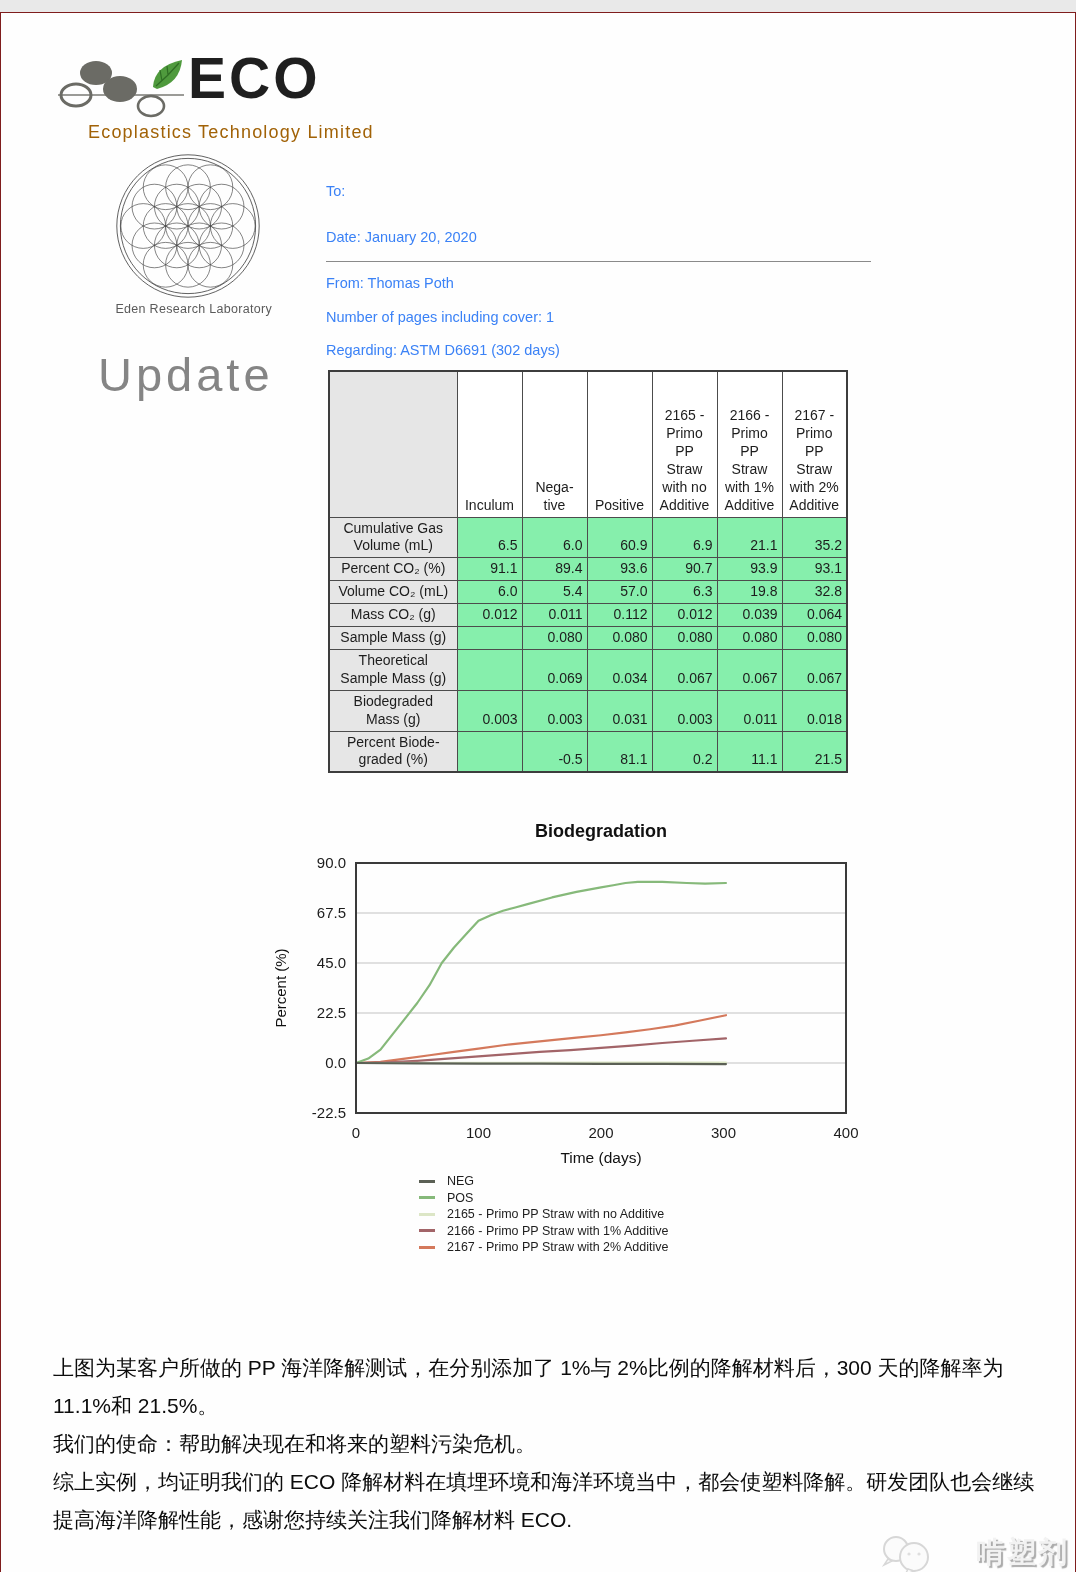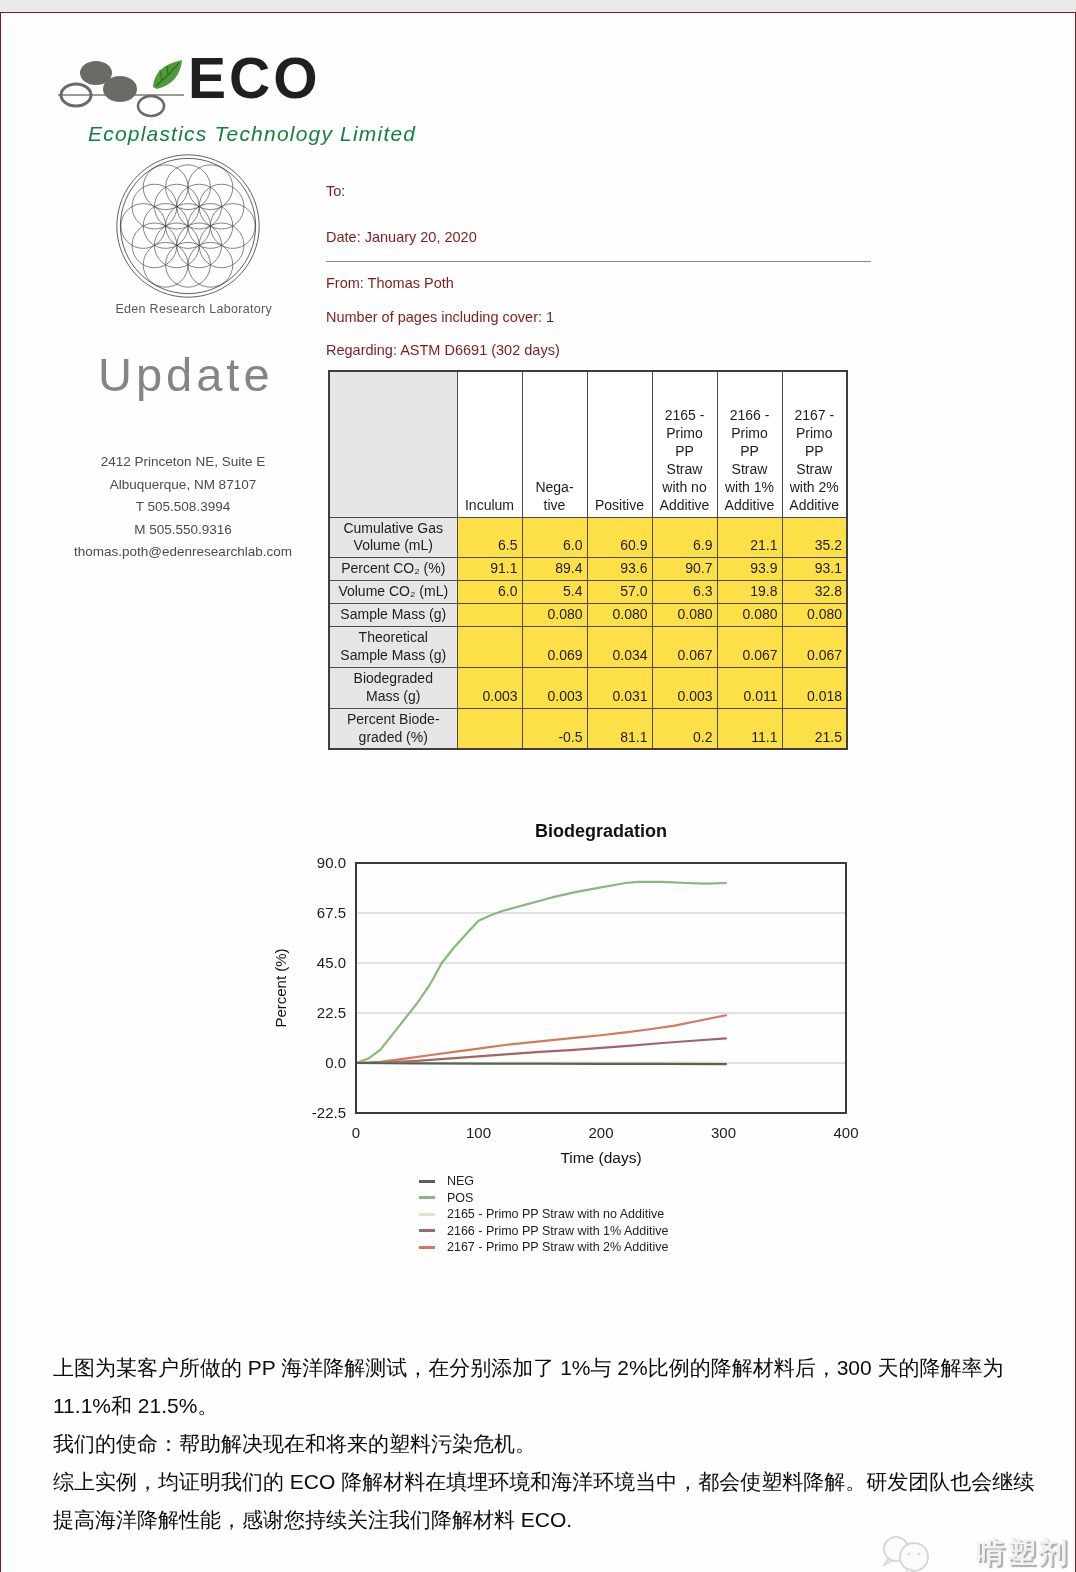--- a/index.html
+++ b/index.html
@@ -6,47 +6,47 @@
   .page{
     position:relative;width:1076px;height:1572px;margin:12px auto;
     background:#fefefe;border:1px solid #7f1d1d;box-sizing:border-box;
     font-family:"Liberation Sans",sans-serif;color:#222;overflow:hidden;
   }
   
   .brand{position:absolute;left:55px;top:33px;width:280px;}
   .brand-top{display:flex;align-items:flex-start;}
   .brand-logo{width:132px;height:64px;flex:0 0 auto;margin-top:10px;}
   .brand-eco{font-size:57px;font-weight:600;color:#1f1f1f;letter-spacing:3px;line-height:64px;}
-  .brand-sub{font-size:21px;color:#15803d;letter-spacing:1.2px;margin:2px 0 0 32px;white-space:nowrap;font-style:italic;}
+  .brand-sub{font-size:18px;color:#a16207;letter-spacing:1.2px;margin:2px 0 0 32px;white-space:nowrap;}
   
   .flower-wrap{position:absolute;left:103px;top:140px;width:168px;text-align:right;}
   .flower-wrap svg{display:block;margin:0 auto;}
   .lab-name{font-size:12.5px;color:#5a5a5a;margin-top:3px;letter-spacing:.3px;}
   .update{position:absolute;left:97px;top:334px;font-size:47px;font-weight:300;
           color:#858585;letter-spacing:4px;}
   .address{position:absolute;left:48px;top:438px;width:268px;text-align:center;
            font-size:13.5px;line-height:22.5px;color:#4b4b4b;}
   
-  .letterhead{position:absolute;left:325px;top:170px;width:545px;font-size:14.5px;color:#7f1d1d;}
+  .letterhead{position:absolute;left:325px;top:170px;width:545px;font-size:14.5px;color:#3b82f6;}
   .lh-line{margin:0;}
   .lh-date{margin-top:30px;}
   .lh-divider{border:none;border-top:1px solid #8a8a8a;margin:16px 0 13px 0;}
   .lh-from{margin-top:8px;}
   .lh-pages{margin-top:18px;}
   .lh-regarding{margin-top:17px;}
   
   .datatable{position:absolute;left:327px;top:357px;border-collapse:collapse;
              table-layout:fixed;width:518px;font-size:14px;color:#1d1d1d;}
   .datatable th,.datatable td{border:1px solid #4c4c4c;padding:2px 4px;box-sizing:border-box;
              line-height:1.28;font-weight:normal;}
   .datatable{border:2px solid #3d3d3d;}
   .datatable thead th{height:146px;vertical-align:bottom;text-align:center;background:#fff;}
   .datatable thead th.corner{background:#e6e6e6;}
   .datatable .row-label{background:#e6e6e6;text-align:center;white-space:pre-line;vertical-align:bottom;}
-  .datatable td{text-align:right;vertical-align:bottom;background:#fde047;}
+  .datatable td{text-align:right;vertical-align:bottom;background:#86efac;}
   
   .chart{position:absolute;left:255px;top:804px;width:630px;height:450px;}
   .chart-title{position:absolute;left:100px;top:4px;width:490px;text-align:center;
                font-size:18px;font-weight:bold;color:#111;}
   .chart svg{position:absolute;left:0;top:0;}
   .legend{position:absolute;left:163px;top:356px;list-style:none;margin:0;padding:0;}
   .legend li{display:flex;align-items:center;height:16.5px;font-size:12.5px;color:#1e1e1e;}
   .legend .swatch{display:inline-block;width:16px;height:3px;margin-right:12px;flex:0 0 auto;}
   
   .cn-body{position:absolute;left:52px;top:1336px;width:986px;font-size:21px;
@@ -102,27 +102,20 @@
         <circle cx="109.5" cy="55.082" r="23" fill="none" stroke="#4a4a4a" stroke-width="0.7"></circle>
         <circle cx="121" cy="75" r="23" fill="none" stroke="#4a4a4a" stroke-width="0.7"></circle>
         <circle cx="75" cy="75" r="69.46" fill="none" stroke="#4a4a4a" stroke-width="0.9"></circle>
         <circle cx="75" cy="75" r="73.14" fill="none" stroke="#4a4a4a" stroke-width="0.9"></circle>
       </svg>
     <div class="lab-name">Eden Research Laboratory</div>
   </div>
 
   <div class="update">Update</div>
 
-  <div class="address">
-    <div>2412 Princeton NE, Suite E</div>
-    <div>Albuquerque, NM  87107</div>
-    <div>T 505.508.3994</div>
-    <div>M 505.550.9316</div>
-    <div>thomas.poth@edenresearchlab.com</div>
-  </div>
 
   <section class="letterhead">
     <p class="lh-line">To:</p>
     <p class="lh-line lh-date">Date: January 20, 2020</p>
     <hr class="lh-divider">
     <p class="lh-line lh-from">From: Thomas Poth</p>
     <p class="lh-line lh-pages">Number of pages including cover: 1</p>
     <p class="lh-line lh-regarding">Regarding: ASTM D6691 (302 days)</p>
   </section>
 
@@ -159,20 +152,29 @@
           <td>93.1</td>
         </tr>
         <tr>
           <th class="row-label">Volume CO₂ (mL)</th>
           <td>6.0</td>
           <td>5.4</td>
           <td>57.0</td>
           <td>6.3</td>
           <td>19.8</td>
           <td>32.8</td>
+        </tr>
+        <tr>
+          <th class="row-label">Mass CO₂ (g)</th>
+          <td>0.012</td>
+          <td>0.011</td>
+          <td>0.112</td>
+          <td>0.012</td>
+          <td>0.039</td>
+          <td>0.064</td>
         </tr>
         <tr>
           <th class="row-label">Sample Mass (g)</th>
           <td></td>
           <td>0.080</td>
           <td>0.080</td>
           <td>0.080</td>
           <td>0.080</td>
           <td>0.080</td>
         </tr>

